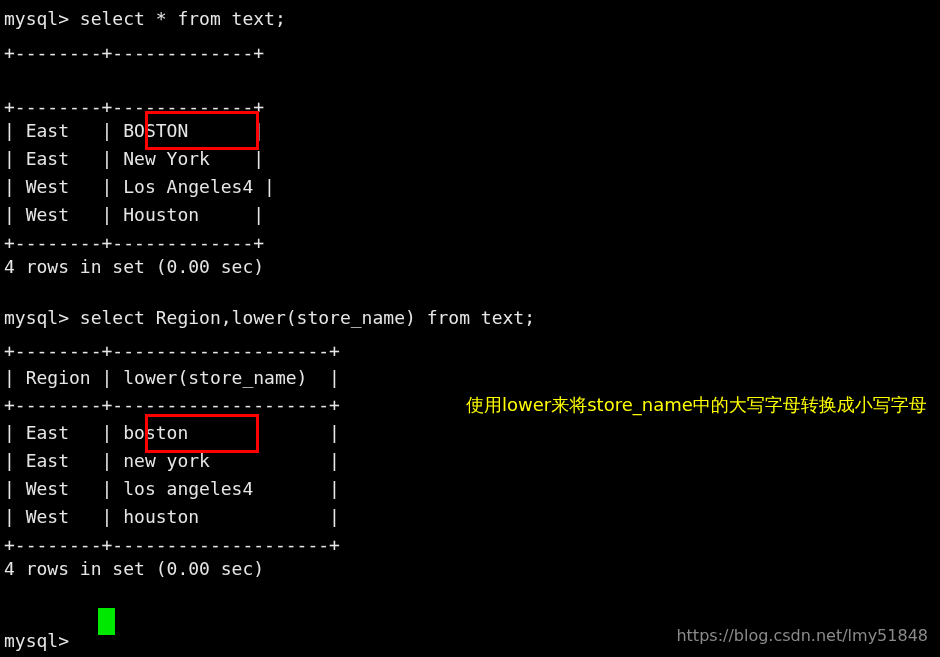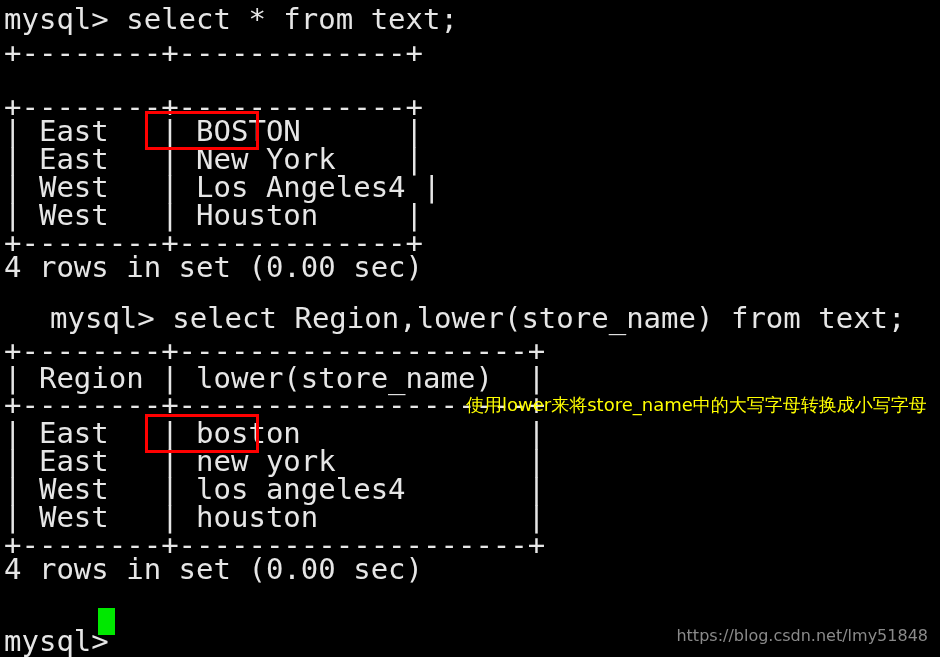--- a/index.html
+++ b/index.html
@@ -15,21 +15,21 @@
     left:0;top:0;
     width:940px;height:657px;
   }
   .term-line{
     position:absolute;
     left:4px;
     height:34px;
     line-height:34px;
     white-space:pre;
     font-family:"DejaVu Sans Mono","Liberation Mono",monospace;
-    font-size:29px;
+    font-size:18px;
     letter-spacing:0px;
     color:#e6e6e6;
   }
   .blank-line{color:transparent;}
   .highlight-box{
     position:absolute;
     border:3px solid #ff0000;
     box-sizing:border-box;
     background:transparent;
     pointer-events:none;
@@ -62,21 +62,21 @@
     <div class="term-line" style="top: 2px;">mysql&gt; select * from text;</div>
     <div class="term-line" style="top: 36px;">+--------+-------------+</div>
     <div class="term-line" style="top: 90px;">+--------+-------------+</div>
     <div class="term-line" style="top: 114px;">| East   | BOSTON      |</div>
     <div class="term-line" style="top: 142px;">| East   | New York    |</div>
     <div class="term-line" style="top: 170px;">| West   | Los Angeles4 |</div>
     <div class="term-line" style="top: 198px;">| West   | Houston     |</div>
     <div class="term-line" style="top: 226px;">+--------+-------------+</div>
     <div class="term-line" style="top: 250px;">4 rows in set (0.00 sec)</div>
     <div class="term-line blank-line" style="top: 278px;"> </div>
-    <div class="term-line" style="top: 301px; margin-left: 46px;">mysql&gt; select Region,lower(store_name) from text;</div>
+    <div class="term-line" style="top: 301px;">mysql&gt; select Region,lower(store_name) from text;</div>
     <div class="term-line" style="top: 334px;">+--------+--------------------+</div>
     <div class="term-line" style="top: 361px;">| Region | lower(store_name)  |</div>
     <div class="term-line" style="top: 388px;">+--------+--------------------+</div>
     <div class="term-line" style="top: 416px;">| East   | boston             |</div>
     <div class="term-line" style="top: 444px;">| East   | new york           |</div>
     <div class="term-line" style="top: 472px;">| West   | los angeles4       |</div>
     <div class="term-line" style="top: 500px;">| West   | houston            |</div>
     <div class="term-line" style="top: 528px;">+--------+--------------------+</div>
     <div class="term-line" style="top: 552px;">4 rows in set (0.00 sec)</div>
     <div class="term-line blank-line" style="top: 580px;"> </div>

